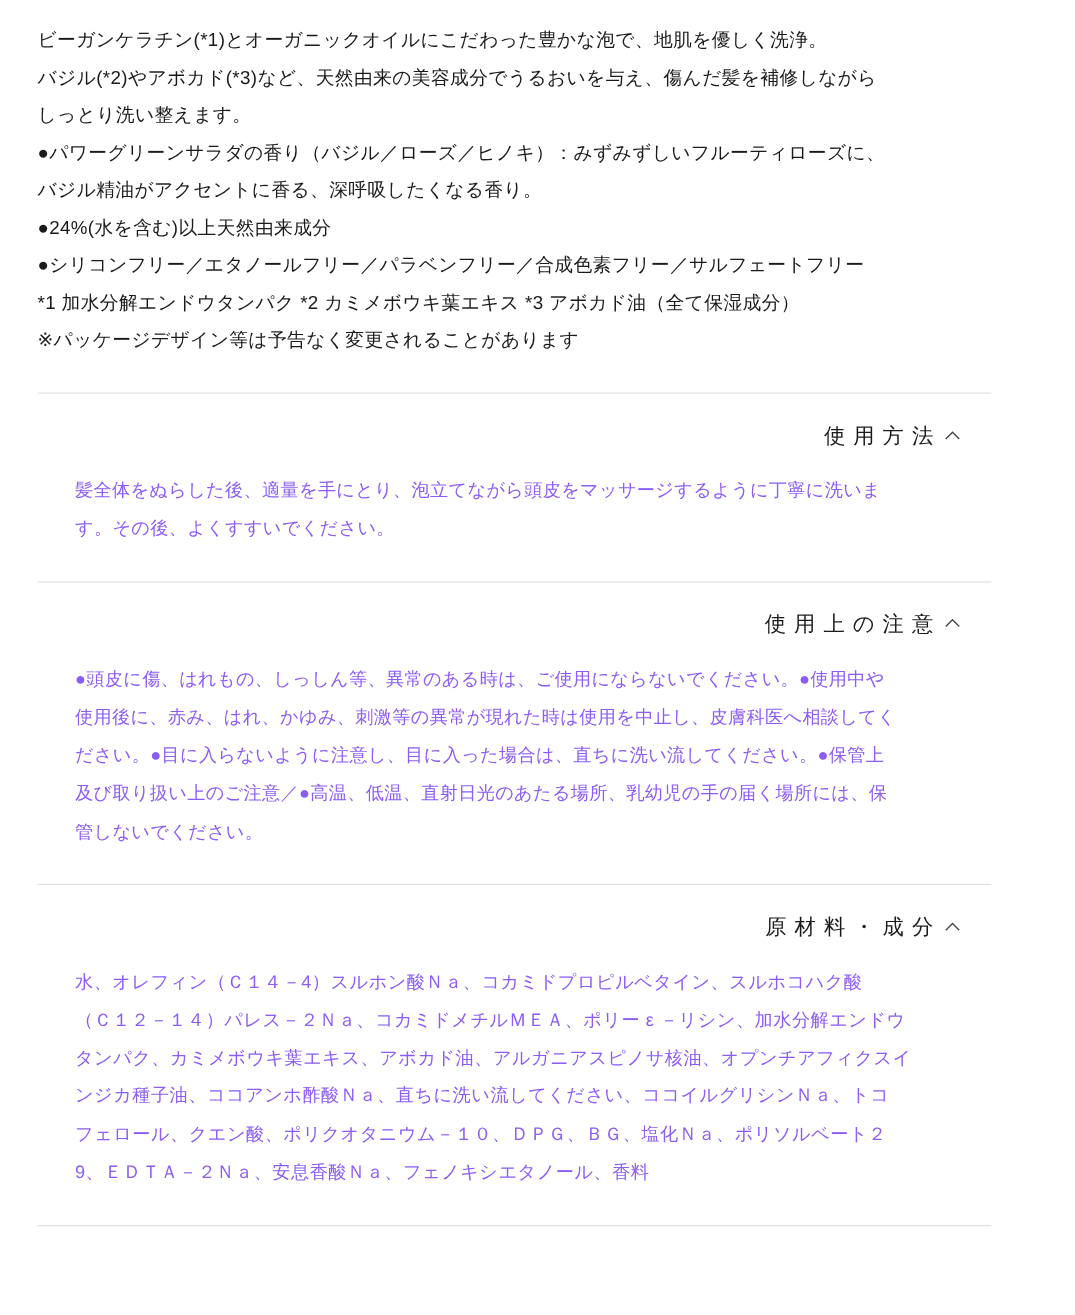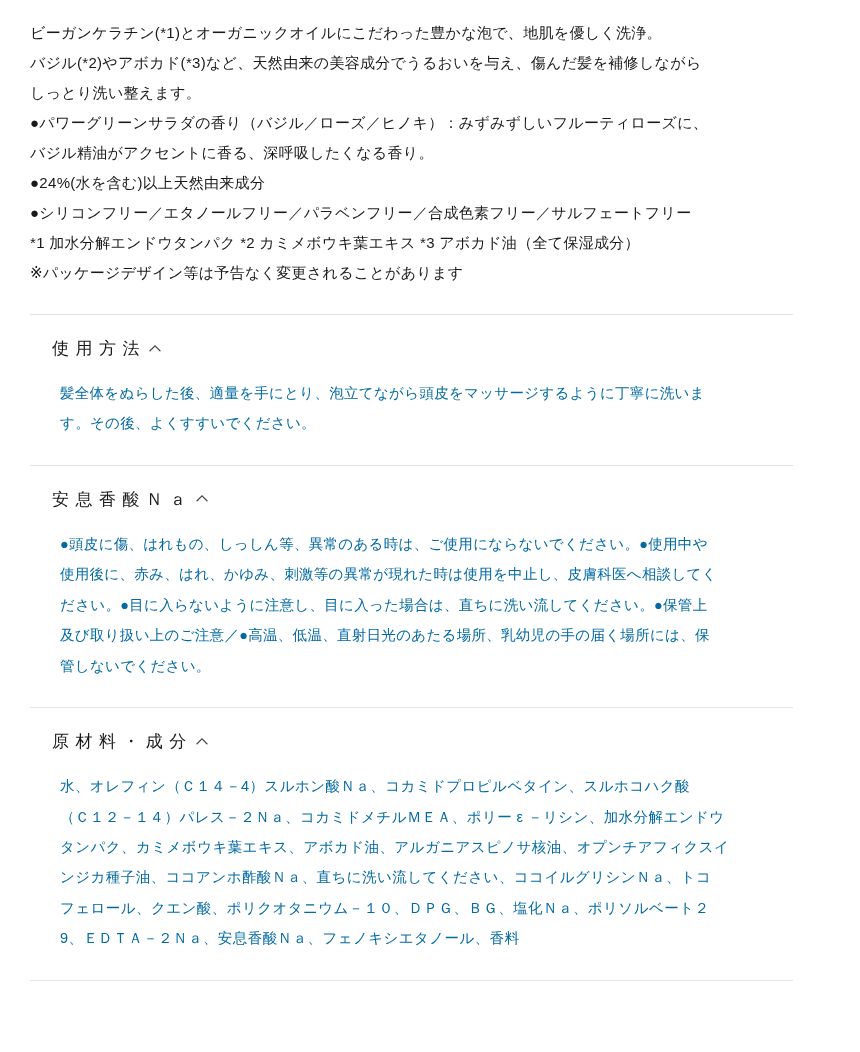--- a/index.html
+++ b/index.html
@@ -32,21 +32,21 @@
     margin-top: 26px;
     border-top: 1px solid #e2e2e2;
   }
   .acc {
     border-bottom: 1px solid #e2e2e2;
     padding: 0 0 0 0;
   }
   .acc-head {
     display: flex;
     align-items: center;
-    justify-content: flex-start;
+    justify-content: flex-end;
     padding: 22px 22px 18px 22px;
     cursor: pointer;
     box-sizing: border-box;
   }
   .acc-title {
     font-size: 17px;
     letter-spacing: 0.38em;
     color: #1a1a1a;
     font-weight: 400;
   }
@@ -55,21 +55,21 @@
     height: 18px;
     flex: 0 0 auto;
     display: block;
     color: #444;
   }
   .acc-body {
     padding: 0 30px 26px 30px;
     font-size: 14.5px;
     line-height: 2.1;
     letter-spacing: 0.02em;
-    color: #0369a1;
+    color: #8b5cf6;
   }
   .acc-body p {
     margin: 0;
   }
   .acc-body.wide-space {
     letter-spacing: 0.03em;
   }
   .spacer-bottom {
     height: 18px;
   }
@@ -103,21 +103,21 @@
         </span>
       </div>
       <div class="acc-body">
         <p>髪全体をぬらした後、適量を手にとり、泡立てながら頭皮をマッサージするように丁寧に洗いま</p>
         <p>す。その後、よくすすいでください。</p>
       </div>
     </section>
 
     <section class="acc">
       <div class="acc-head">
-        <span class="acc-title">安息香酸Ｎａ</span>
+        <span class="acc-title">使用上の注意</span>
         <span class="chev">
           <svg viewBox="0 0 20 20" width="18" height="18" aria-hidden="true">
             <polyline points="4,12.5 10,6.5 16,12.5" fill="none" stroke="currentColor" stroke-width="1.2"></polyline>
           </svg>
         </span>
       </div>
       <div class="acc-body">
         <p>●頭皮に傷、はれもの、しっしん等、異常のある時は、ご使用にならないでください。●使用中や</p>
         <p>使用後に、赤み、はれ、かゆみ、刺激等の異常が現れた時は使用を中止し、皮膚科医へ相談してく</p>
         <p>ださい。●目に入らないように注意し、目に入った場合は、直ちに洗い流してください。●保管上</p>

